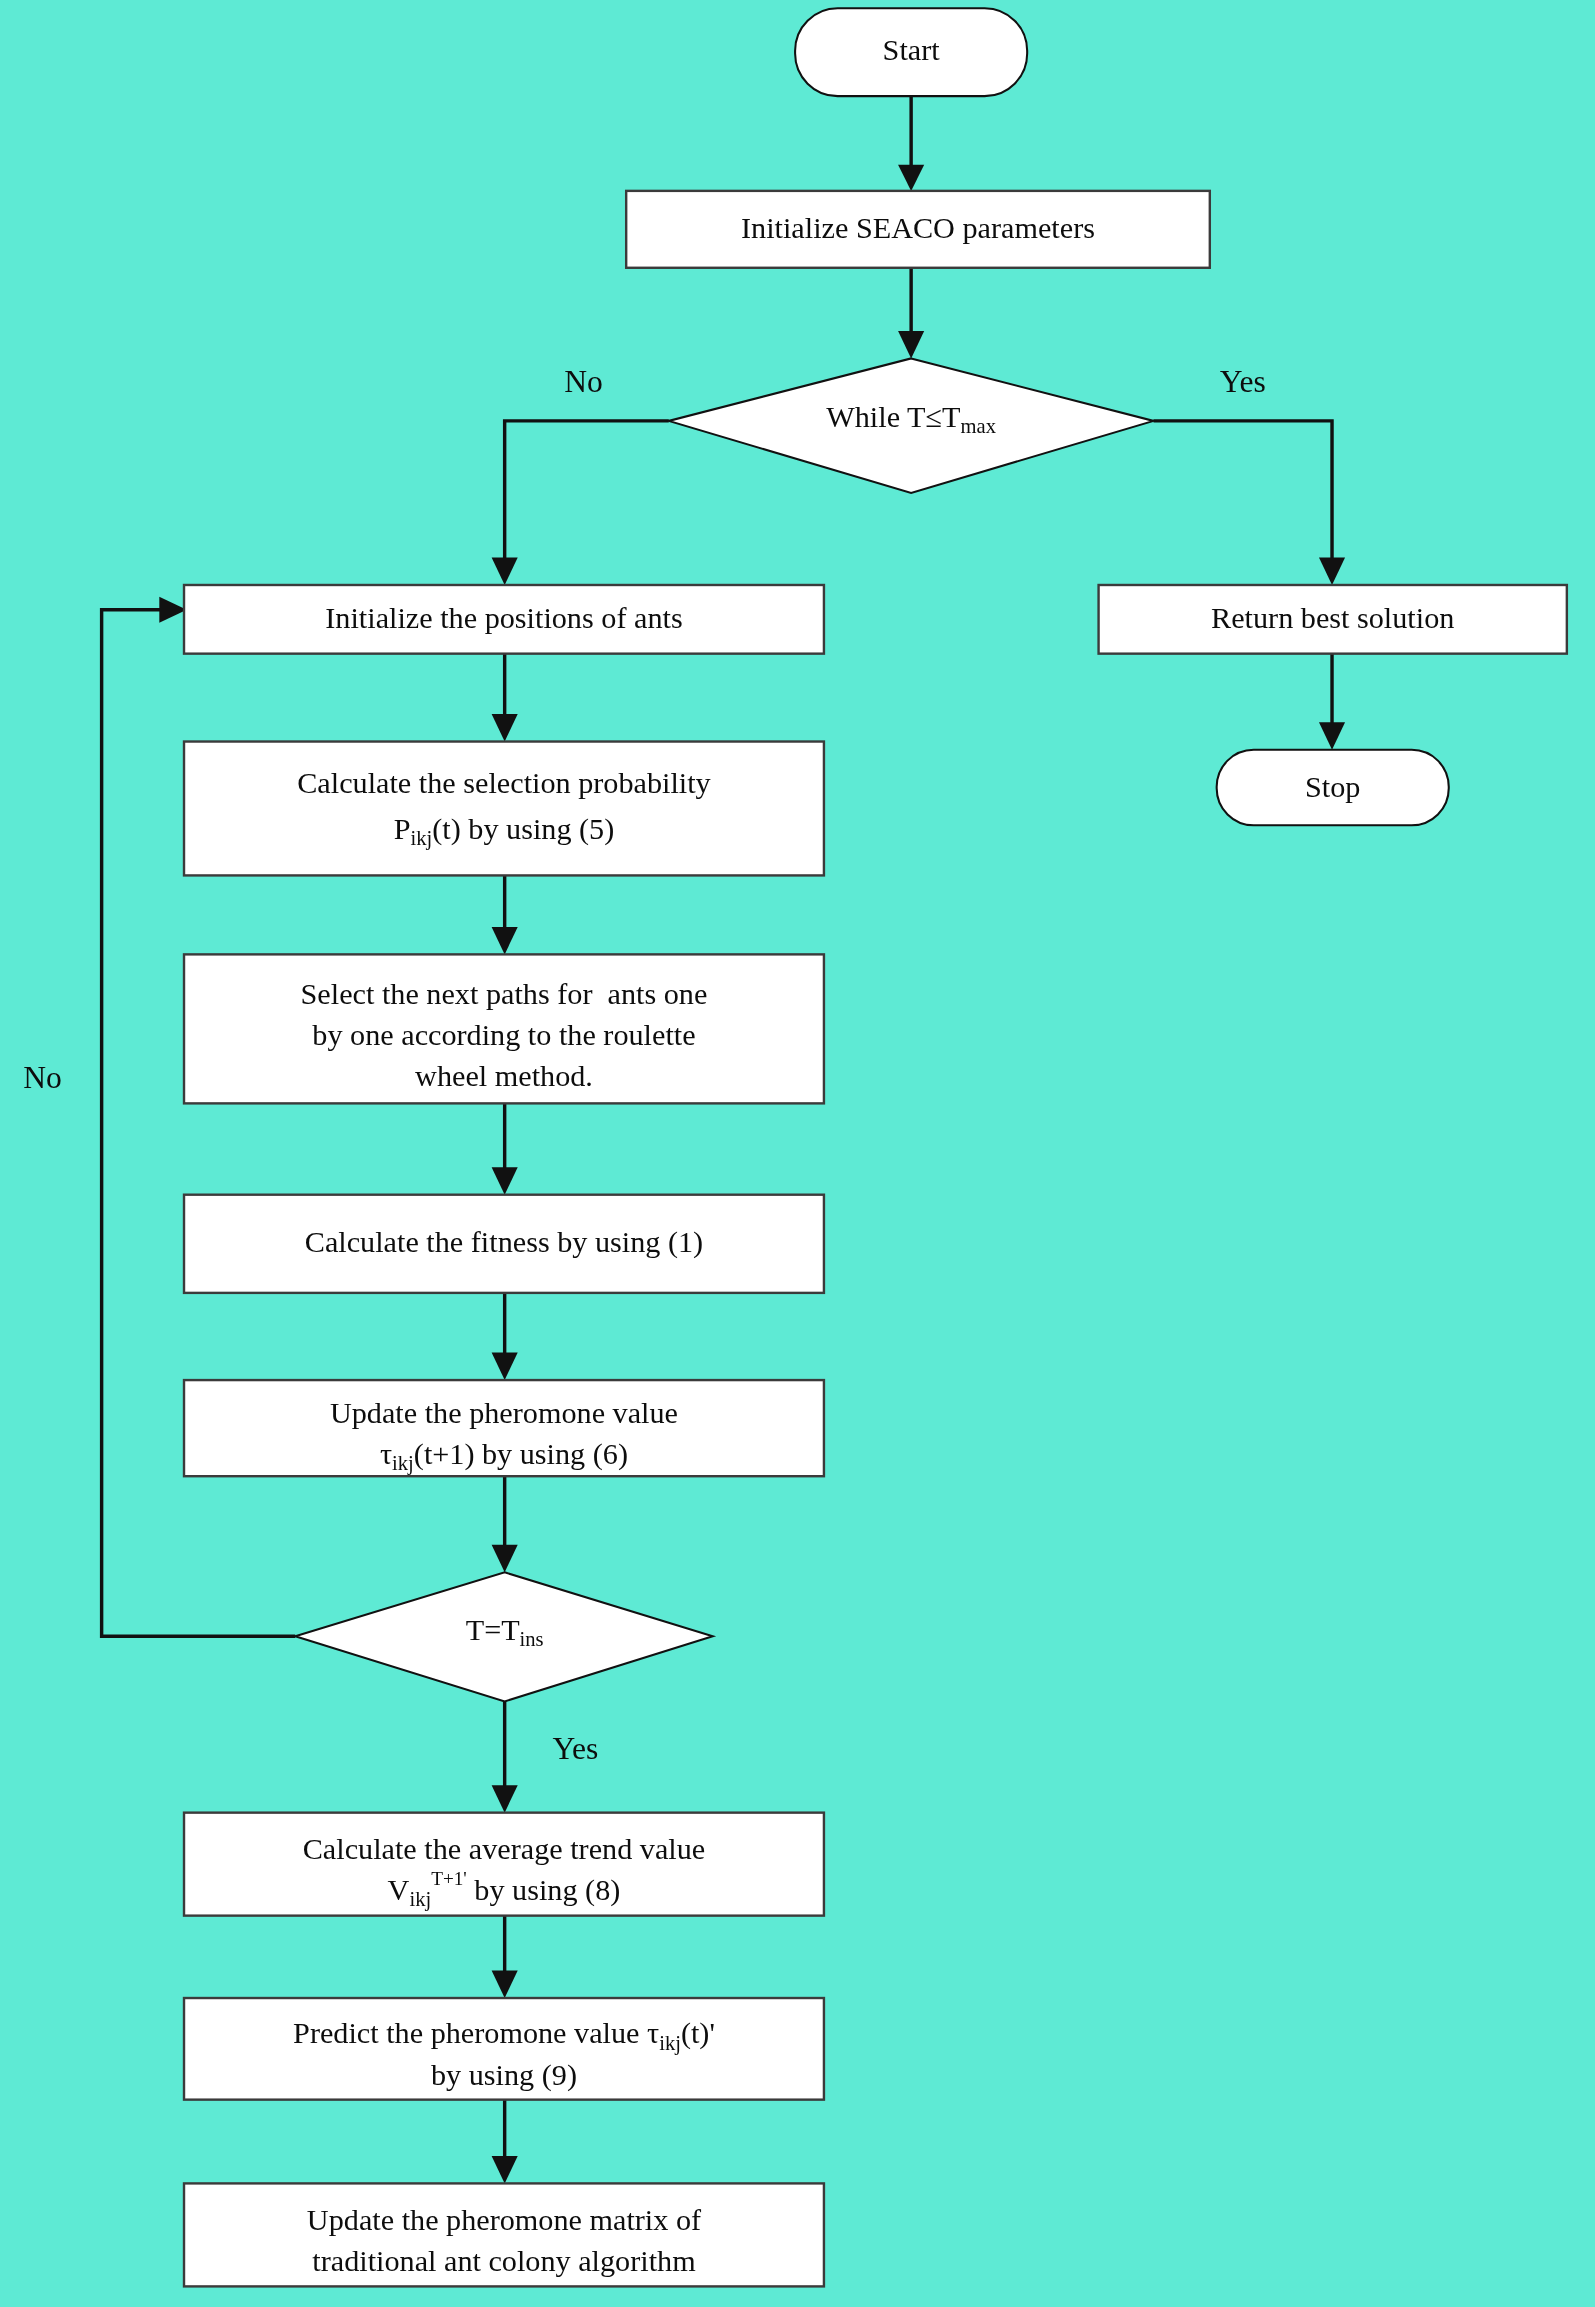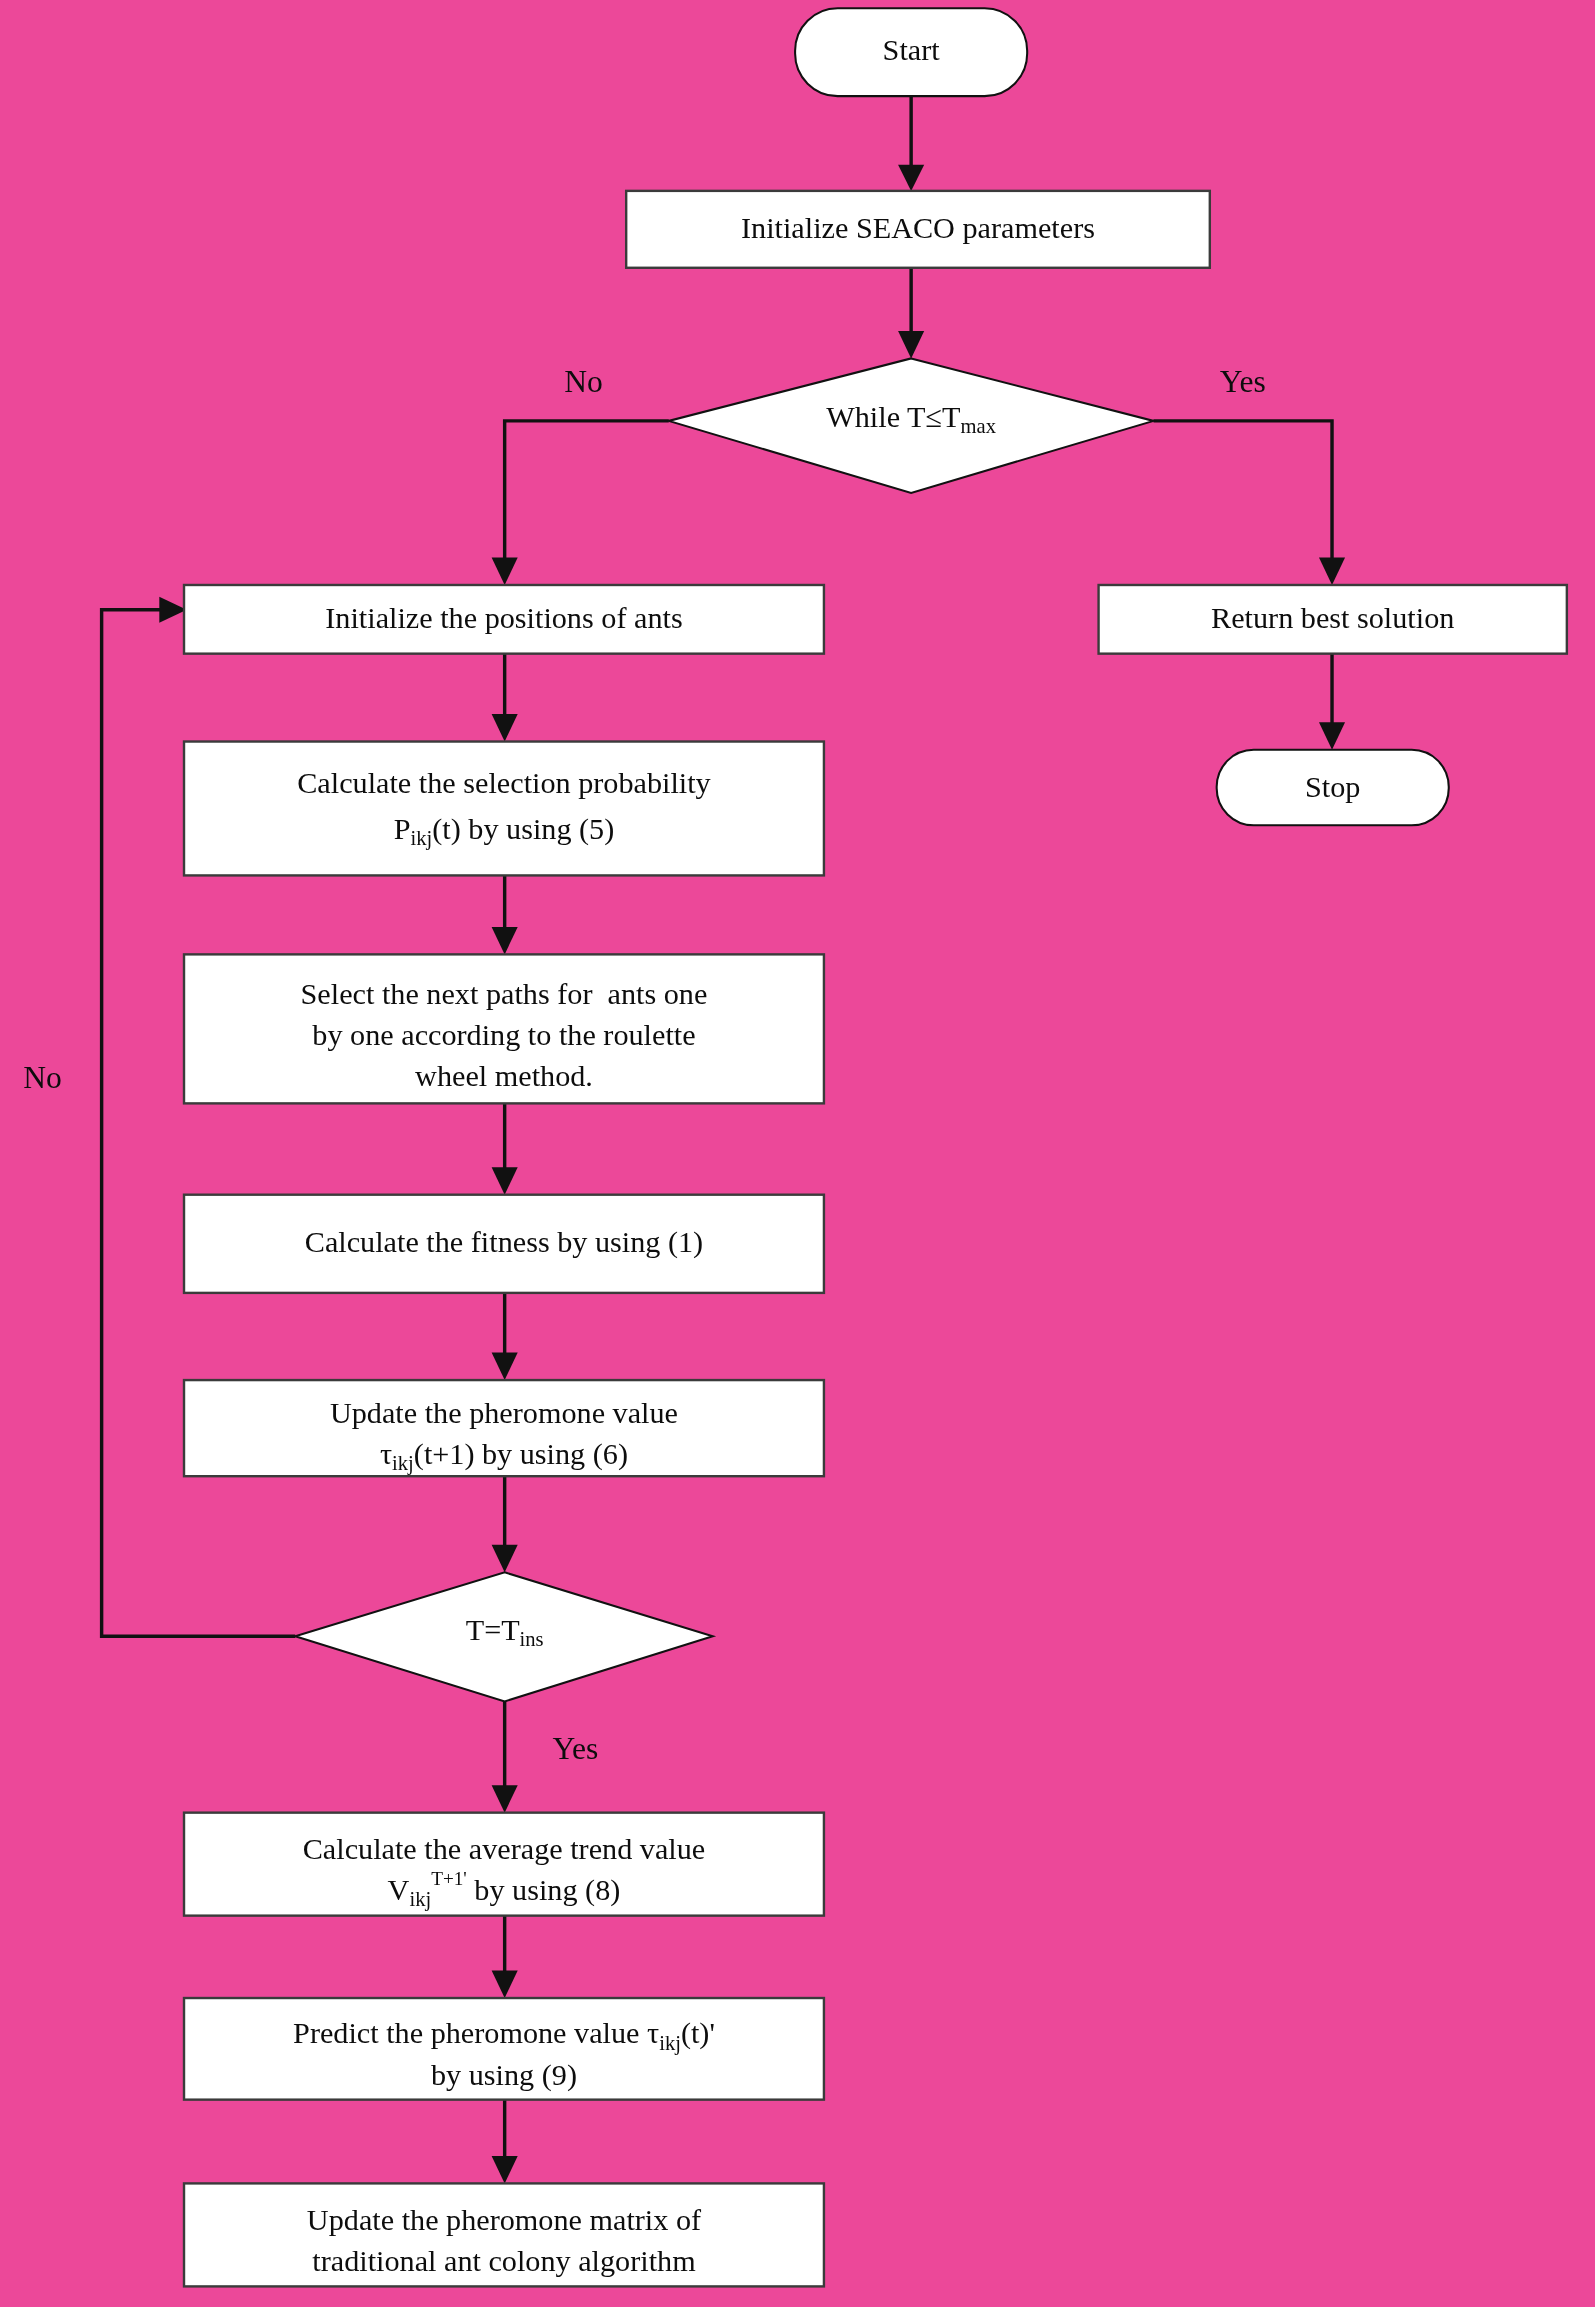--- a/index.html
+++ b/index.html
@@ -7,21 +7,21 @@
     padding: 0;
     background: #ffffff;
   }
   body {
     font-family: "Liberation Serif", "DejaVu Serif", serif;
   }
   #flow-root {
     position: relative;
     width: 1595px;
     height: 2307px;
-    background: #ec4899;
+    background: #5eead4;
     overflow: hidden;
   }
   svg#flow-svg {
     position: absolute;
     top: 0;
     left: 0;
     width: 1595px;
     height: 2307px;
     display: block;
   }

